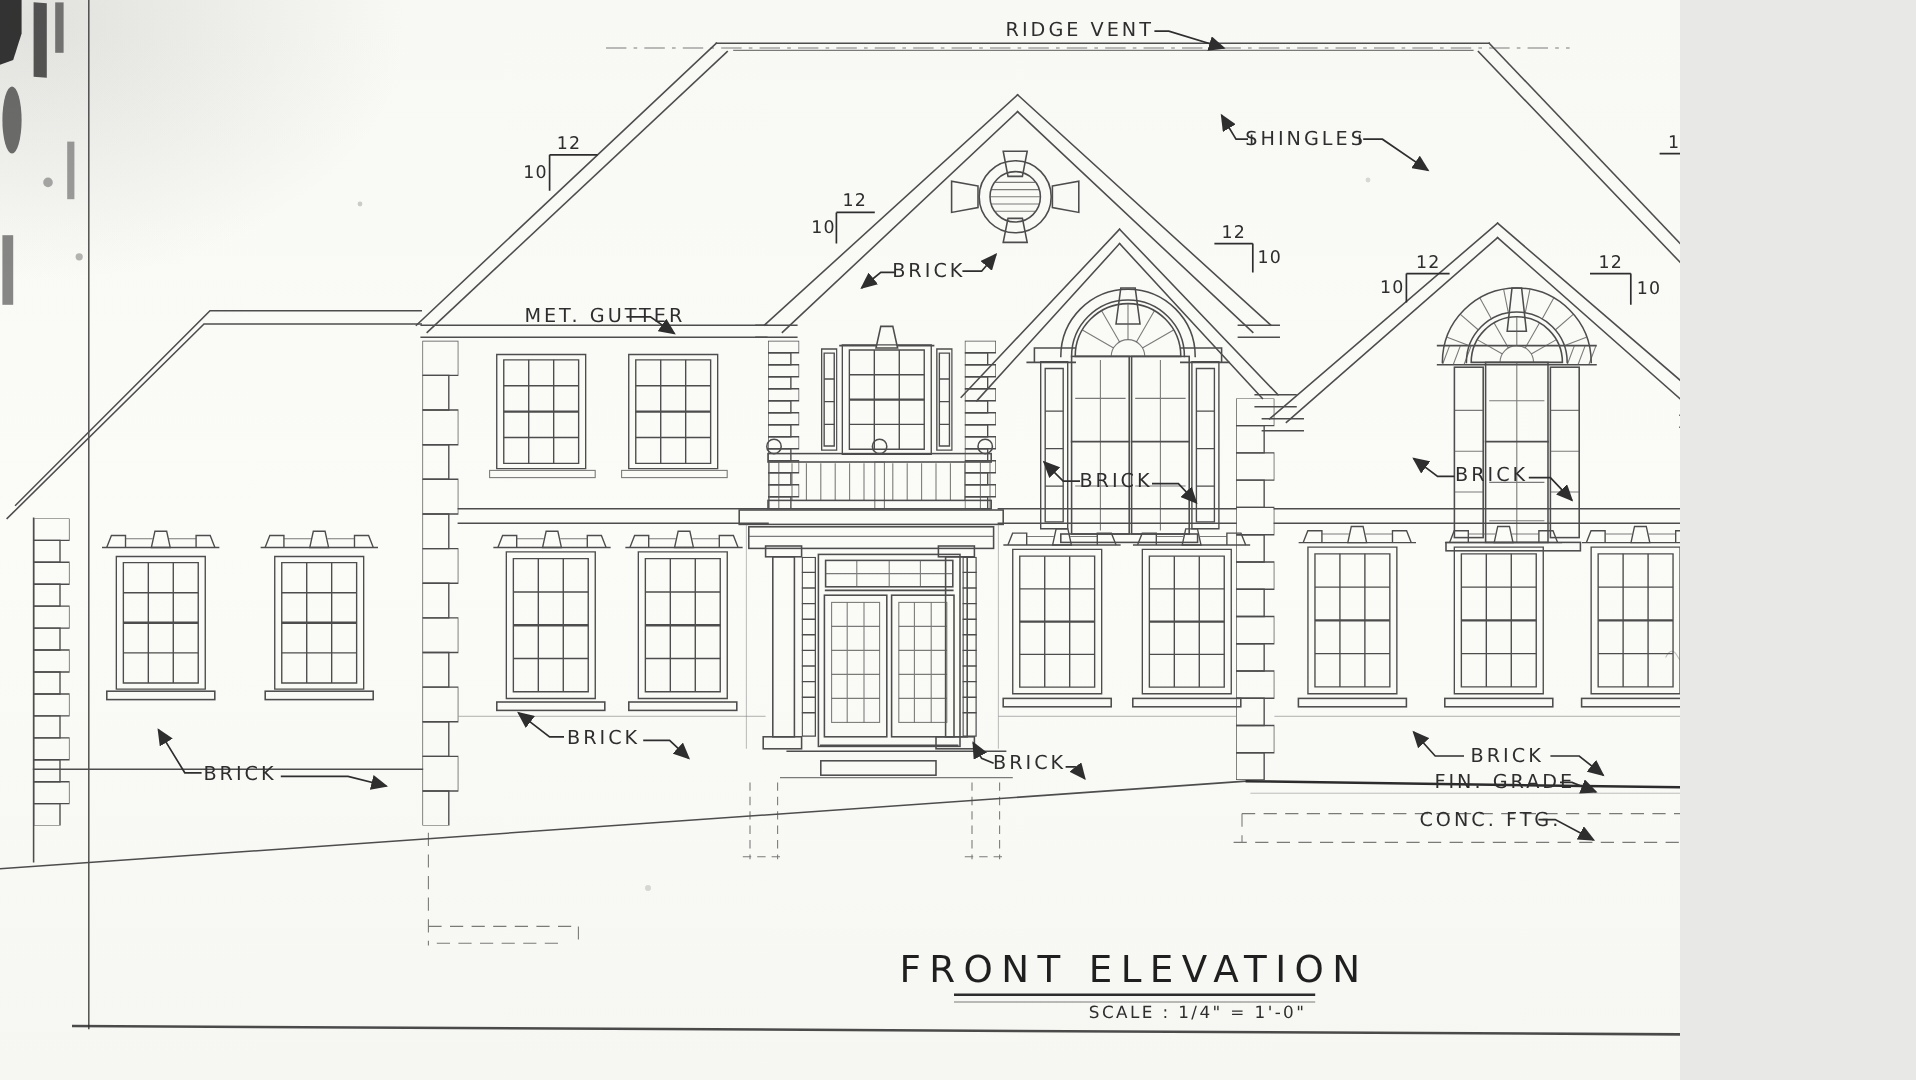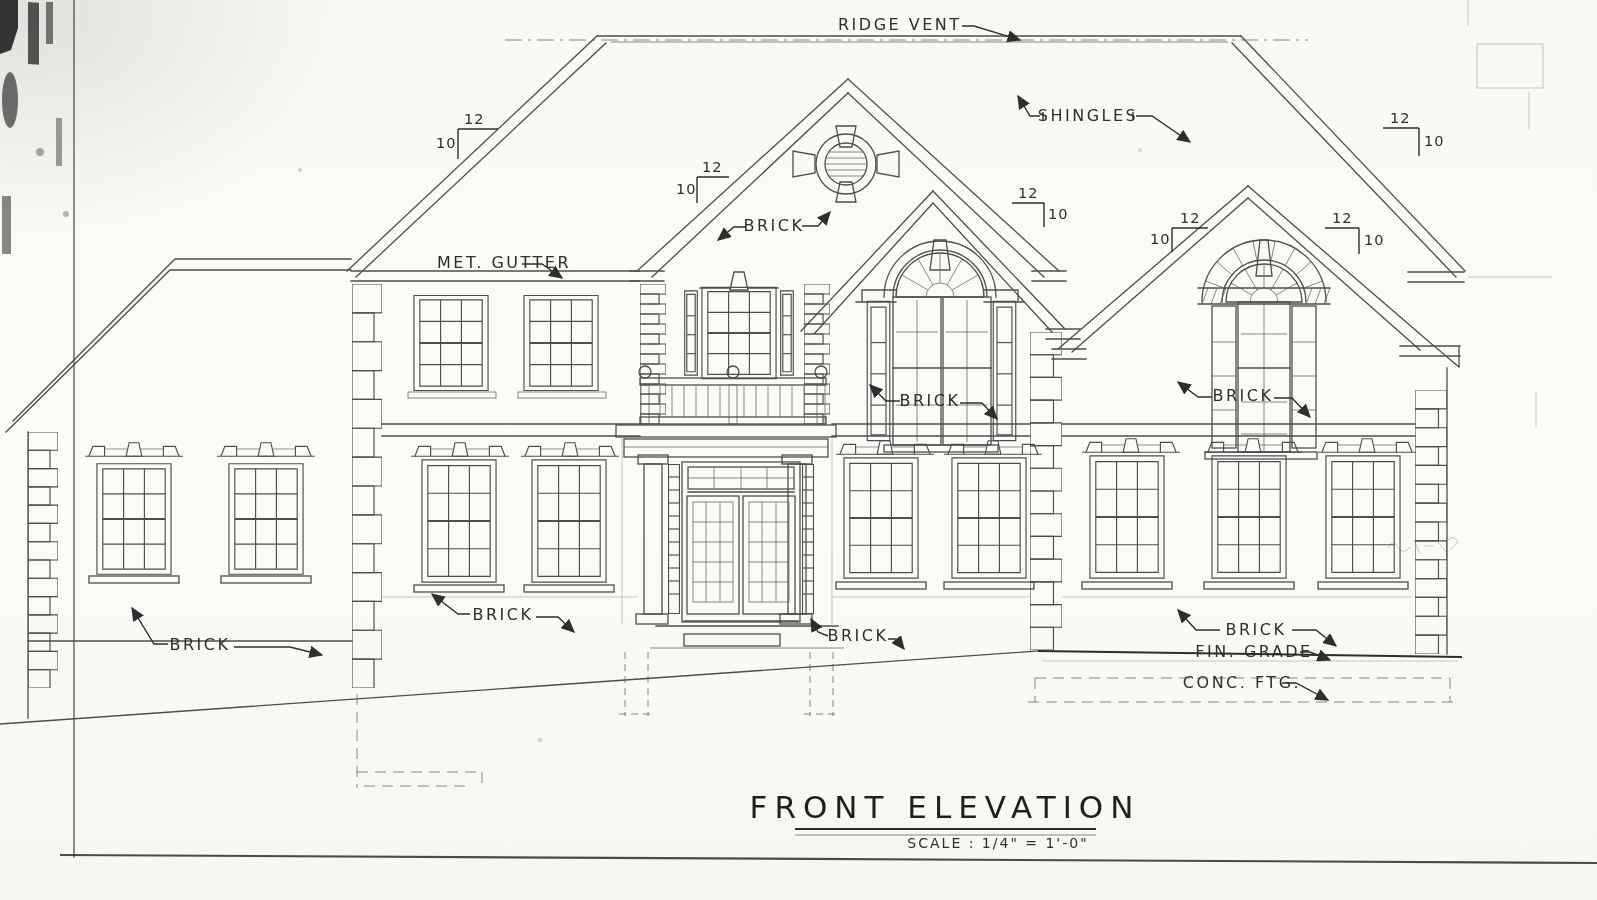--- a/index.html
+++ b/index.html
@@ -1,16 +1,16 @@
 <!DOCTYPE html>
 <html><head>
 <meta charset="utf-8">
 <style>
   html,body{margin:0;padding:0;background:#e8e8e6;}
-  .page{position:relative;width:1597px;height:900px;overflow:hidden;
+  .page{position:relative;width:1400px;height:900px;overflow:hidden;
         background:
           radial-gradient(ellipse 520px 360px at 2% 2%, rgba(120,120,118,.18), rgba(0,0,0,0) 60%),
           linear-gradient(180deg,#f8f8f5 0%,#fbfbf8 50%,#f6f6f2 100%);
         font-family:"DejaVu Sans",sans-serif;}
   svg{position:absolute;inset:0;}
   .ln{stroke:#4d4d4d;stroke-width:1.3;fill:none;stroke-linecap:square;}
   .ln2{stroke:#3f3f3f;stroke-width:2.1;fill:none;}
   .thin{stroke:#5a5a5a;stroke-width:.9;fill:none;opacity:.8;}
   .faint{stroke:#777;stroke-width:.9;fill:none;opacity:.45;}
   .dark{stroke:#2c2c2c;}

